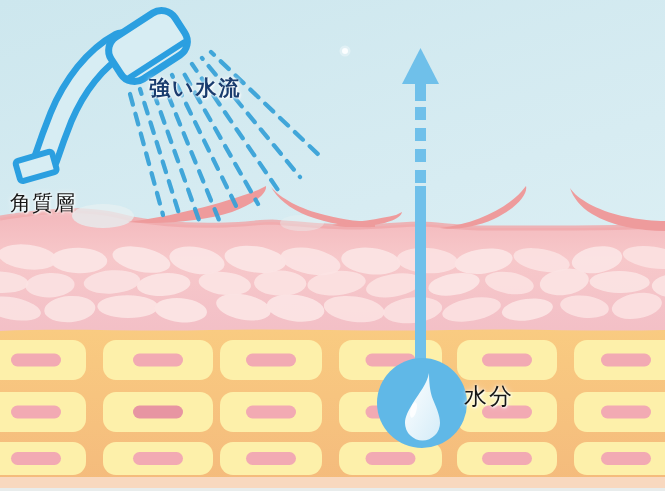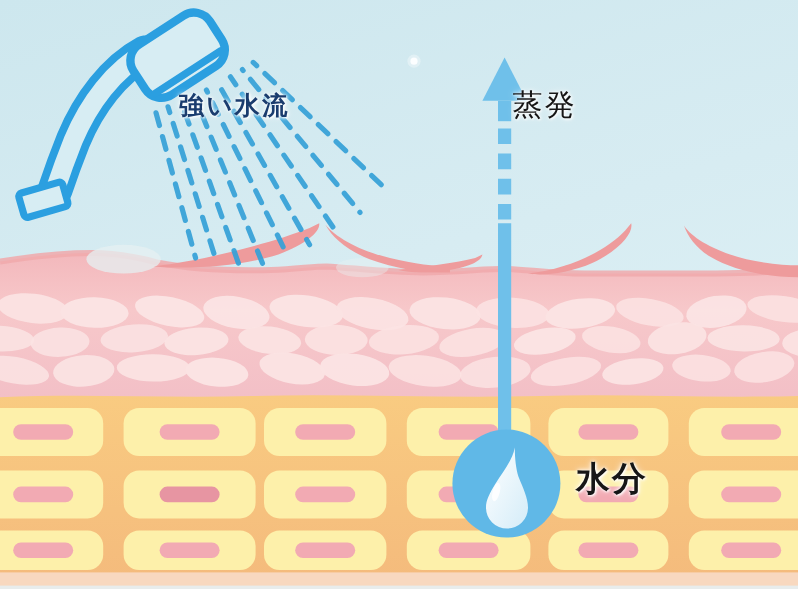--- a/index.html
+++ b/index.html
@@ -15,21 +15,21 @@
     position:absolute;
     white-space:nowrap;
     line-height:1.15;
     text-shadow:0 0 3px #ffffff,0 0 6px rgba(255,255,255,.85),1px 1px 2px rgba(255,255,255,.9);
     user-select:none;
   }
   .lbl-stream{left:149px;top:76px;font-size:21px;font-weight:600;letter-spacing:2px;color:#1a3c6e;}
   .lbl-stimulus{left:241px;top:163px;font-size:21px;letter-spacing:1px;color:#161616;}
   .lbl-corneum{left:10px;top:191px;font-size:21px;letter-spacing:1px;color:#161616;}
   .lbl-evap{left:427px;top:75px;font-size:25px;letter-spacing:2px;color:#161616;}
-  .lbl-moisture{left:480px;top:384px;font-size:28px;letter-spacing:2px;color:#161616;font-weight:bold;}
+  .lbl-moisture{left:464px;top:384px;font-size:23px;letter-spacing:2px;color:#161616;}
 </style>
 </head>
 <body>
 
 <div class="canvas">
 
 <svg width="665" height="491" viewBox="0 0 665 491">
   <defs>
     <linearGradient id="skyGrad" x1="0" y1="0" x2="0.4" y2="1">
       <stop offset="0" stop-color="#cde7ee"></stop>
@@ -191,16 +191,16 @@
       <rect x="-19" y="-10" width="38" height="21" rx="3" fill="#d7edf3" stroke="#2b9fe0" stroke-width="6"></rect>
     </g>
     <g transform="translate(148,46) rotate(-33)">
       <rect x="-38" y="-25" width="76" height="50" rx="16" fill="#d7edf3" stroke="#2b9fe0" stroke-width="7"></rect>
       <line x1="-33" y1="16.5" x2="32" y2="16.5" stroke="#2b9fe0" stroke-width="6" stroke-linecap="round"></line>
     </g>
   </g>
 </svg>
 
 <div class="lbl lbl-stream">強い水流</div>
-<div class="lbl lbl-evap">蒸発</div>
+<div class="lbl lbl-corneum">角質層</div>
 <div class="lbl lbl-moisture">水分</div>
 
 </div>
 
 </body></html>

